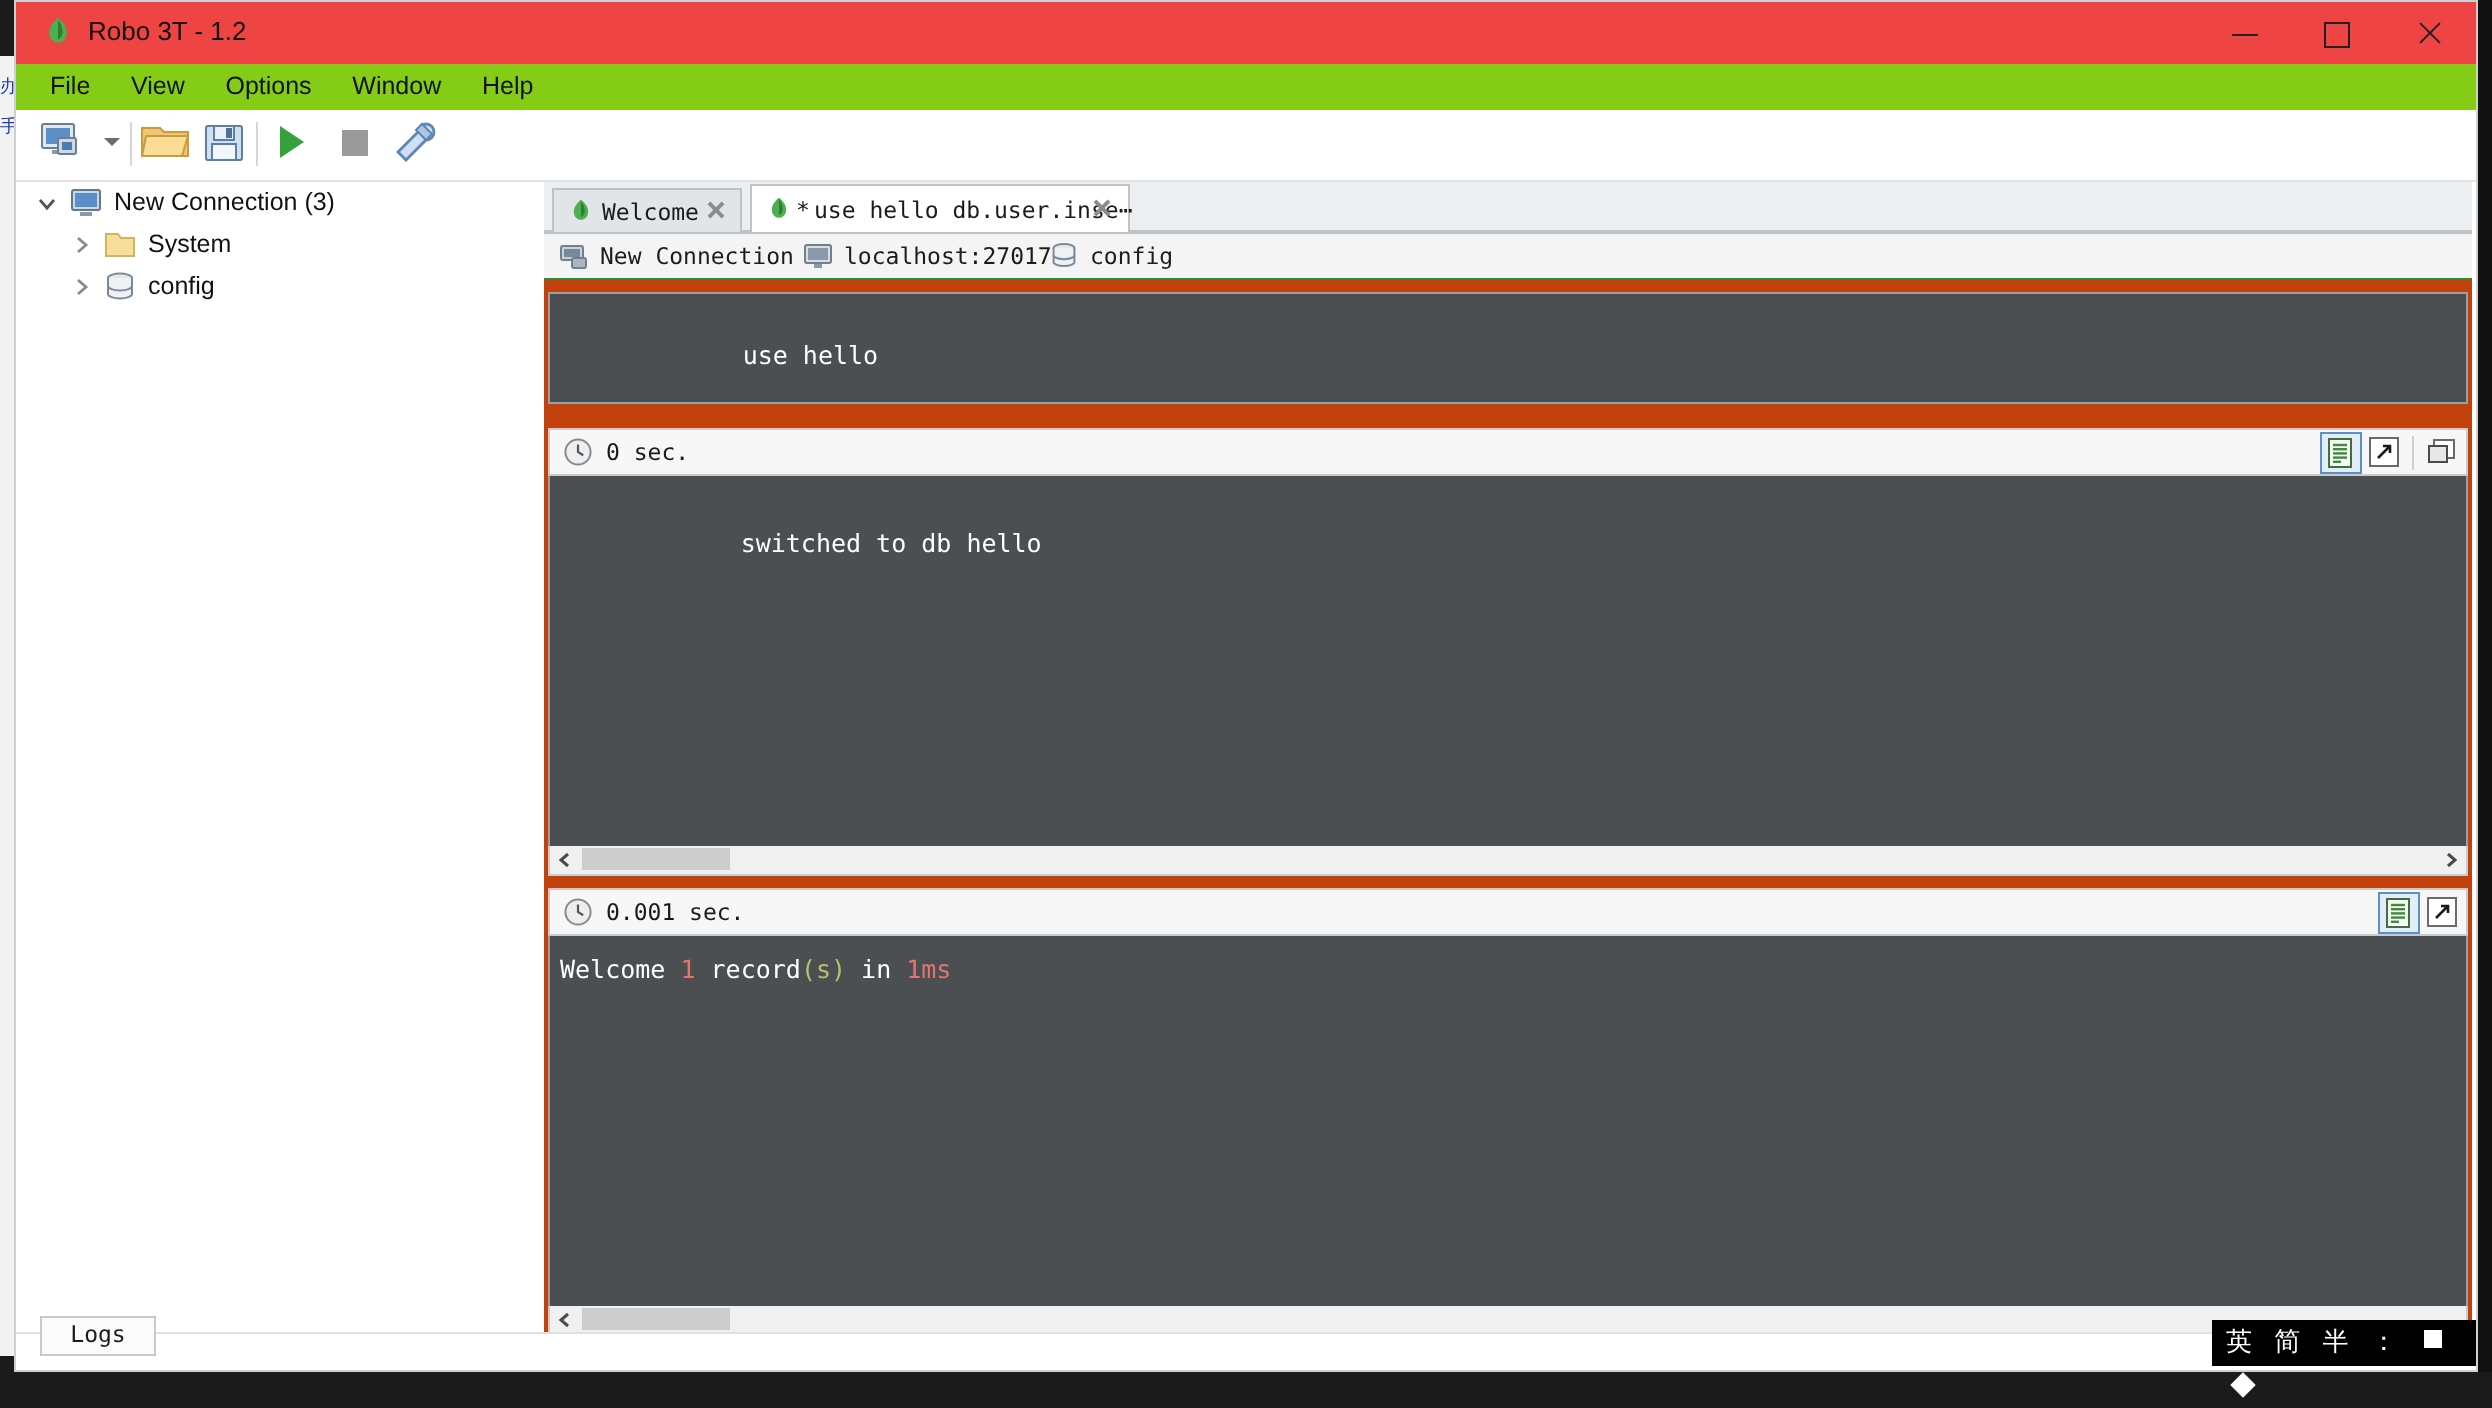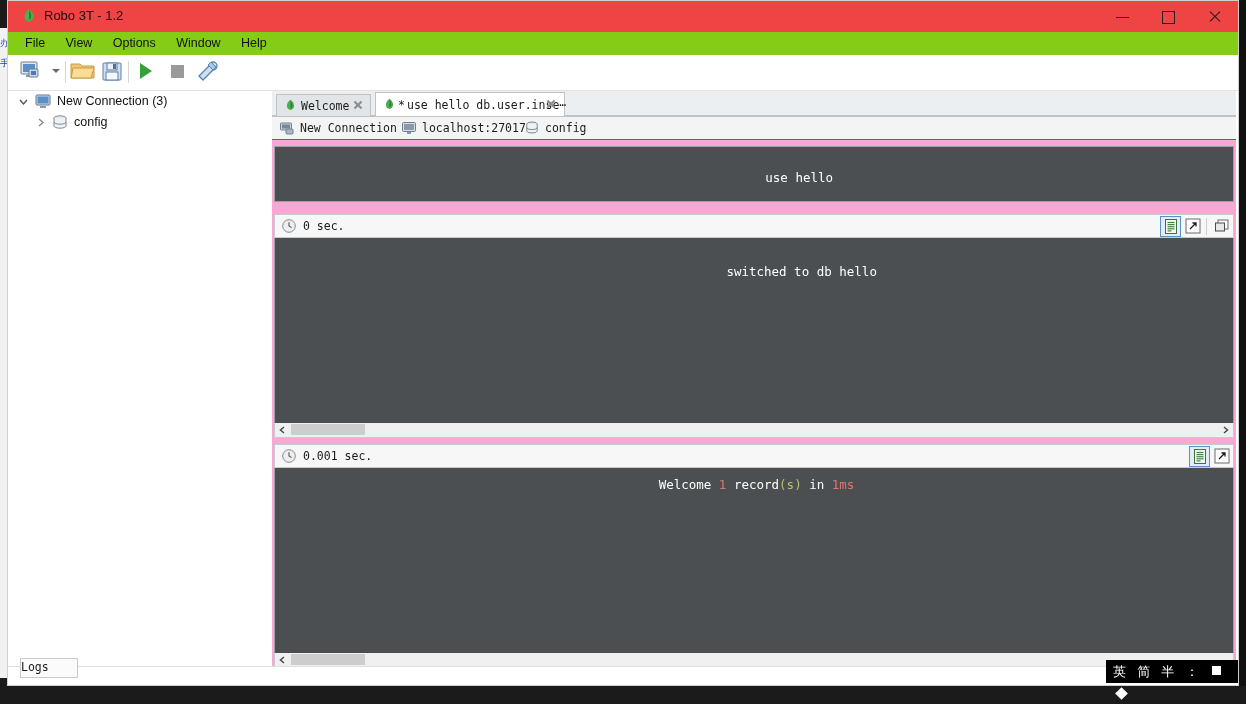--- a/index.html
+++ b/index.html
@@ -55,21 +55,21 @@
   .tree{position:absolute;left:0;top:0;width:258px;}
   .tree-row{position:relative;height:21px;line-height:21px;font-size:12.5px;color:#111;cursor:default;white-space:nowrap;}
   .twisty{position:absolute;top:5px;width:11px;height:11px;}
   .twisty svg{display:block;}
   .tree-ico{position:absolute;top:3px;width:16px;height:15px;}
   .tree-label{position:absolute;top:0;}
 
   .vsplit{position:absolute;left:258px;top:0;width:6px;height:577px;background:#ffffff;}
 
   
-  .editor-pane{position:absolute;left:264px;top:0;right:2px;height:577px;background:#f9a8d4;text-align:center;}
+  .editor-pane{position:absolute;left:264px;top:0;right:2px;height:577px;background:#c2410c;}
 
   
   .tabstrip{position:relative;height:25px;background:#eceff1;border-bottom:1px solid #bfc3c6;}
   .tab{position:absolute;top:3px;height:22px;box-sizing:border-box;background:#e2e5e7;border:1px solid #bfc3c6;border-bottom:none;font-family:"DejaVu Sans Mono",monospace;font-size:11.5px;color:#1a1a1a;cursor:default;}
   .tab.active{background:#ffffff;top:1px;height:24px;}
   .tab .leaf{position:absolute;left:7px;top:4px;width:13px;height:13px;}
   .tab .tab-label{position:absolute;left:24px;top:4px;white-space:nowrap;line-height:14px;}
   .tab .tab-close{position:absolute;top:4px;width:12px;height:12px;cursor:default;}
   .tab .tab-close:before,.tab .tab-close:after{content:"";position:absolute;left:1px;top:5px;width:10px;height:2px;background:#8c8c8c;}
   .tab .tab-close:before{transform:rotate(45deg);} .tab .tab-close:after{transform:rotate(-45deg);}
@@ -103,21 +103,21 @@
 
   
   .hscroll{position:absolute;left:2px;right:2px;height:15px;background:#f0f0f0;border:1px solid #c8cbcd;border-top:none;box-sizing:border-box;}
   .hs-arrow{position:absolute;left:0;top:0;width:15px;height:13px;cursor:default;}
   .hs-arrow svg{display:block;margin:3px auto;}
   .hs-arrow.right{left:auto;right:0;}
   .hs-thumb{position:absolute;left:16px;top:1px;height:11px;background:#cdcdcd;cursor:default;}
 
   
   .statusbar{position:absolute;left:0;bottom:0;width:1230px;height:18px;background:#ffffff;border-top:1px solid #e0e0e0;}
-  .logs-btn{position:absolute;left:12px;top:-9px;width:56px;height:18px;background:#fbfbfb;border:1px solid #c9c9c9;font-family:"DejaVu Sans Mono",monospace;font-size:11.5px;color:#1a1a1a;text-align:left;line-height:17px;cursor:default;}
+  .logs-btn{position:absolute;left:12px;top:-9px;width:56px;height:18px;background:#fbfbfb;border:1px solid #c9c9c9;font-family:"DejaVu Sans Mono",monospace;font-size:11.5px;color:#1a1a1a;text-align:center;line-height:17px;cursor:default;}
 
   
   .imebar{position:absolute;left:1106px;top:660px;width:132px;height:23px;background:#000000;color:#ffffff;font-family:"DejaVu Sans",sans-serif;font-size:13px;line-height:23px;}
   .ime-cell{display:inline-block;margin-left:7px;vertical-align:top;}
   .ime-sq{display:inline-block;width:9px;height:9px;background:#ffffff;vertical-align:1px;margin-left:9px;}
   .ime-di{display:inline-block;width:9px;height:9px;background:#ffffff;transform:rotate(45deg);vertical-align:1px;margin-left:11px;}
 </style>
 </head>
 <body>
 
@@ -219,20 +219,33 @@
             <span class="tree-ico" style="left:27px;">
               <svg width="16" height="15" viewBox="0 0 16 15">
                 <rect x="1" y="1" width="14" height="10" rx="1" fill="#c9d6e3" stroke="#62788e"></rect>
                 <rect x="2.5" y="2.5" width="11" height="7" fill="#5b8fc9"></rect>
                 <rect x="5" y="12" width="6" height="2" fill="#8a9aab"></rect>
               </svg>
             </span>
             <span class="tree-label" style="left:49px;">New Connection (3)</span>
           </div>
 
+          <div class="tree-row">
+            <span class="twisty" style="left:27px;">
+              <svg width="11" height="11" viewBox="0 0 11 11">
+                  <path d="M4 2 L8 5.5 L4 9" fill="none" stroke="#8a8a8a" stroke-width="1.4"></path>
+                </svg>
+            </span>
+            <span class="tree-ico" style="left:44px;">
+              <svg width="16" height="15" viewBox="0 0 16 15">
+                <path d="M1 2 h6 l1.5 2 H15 v9 H1 Z" fill="#f7df9b" stroke="#d2b45c"></path>
+              </svg>
+            </span>
+            <span class="tree-label" style="left:66px;">System</span>
+          </div>
 
           <div class="tree-row">
             <span class="twisty" style="left:27px;">
               <svg width="11" height="11" viewBox="0 0 11 11">
                   <path d="M4 2 L8 5.5 L4 9" fill="none" stroke="#8a8a8a" stroke-width="1.4"></path>
                 </svg>
             </span>
             <span class="tree-ico" style="left:44px;">
               <svg width="16" height="15" viewBox="0 0 16 15">
                 <ellipse cx="8" cy="3" rx="6" ry="2.2" fill="#e3e8ec" stroke="#7c8a97"></ellipse>

